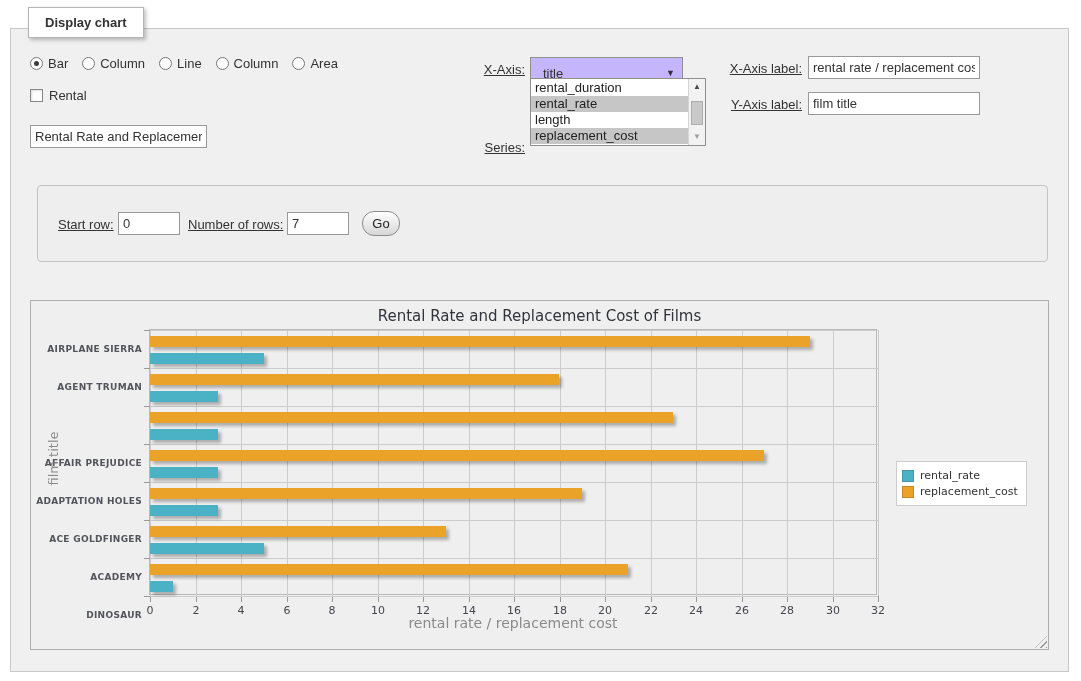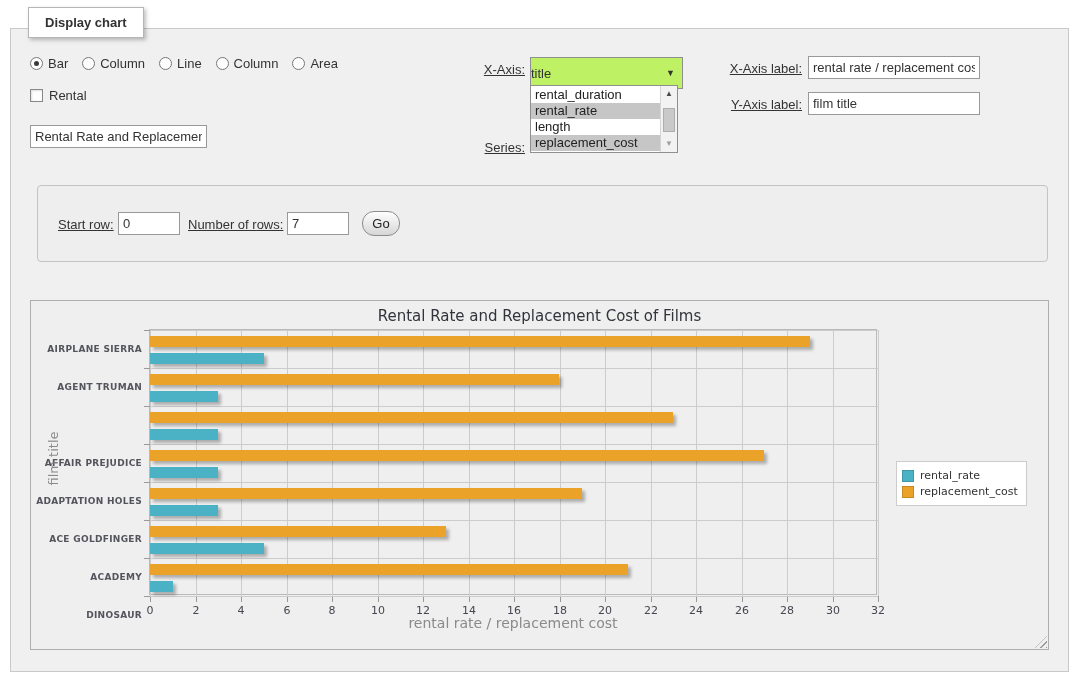--- a/index.html
+++ b/index.html
@@ -22,22 +22,22 @@
   .radio-row { display:flex; gap:14px; }
   .radio-item { display:flex; align-items:center; gap:5px; cursor:default; }
   .radio { width:13px; height:13px; border:1px solid #777; border-radius:50%;
            background:#fdfdfd; position:relative; display:inline-block; }
   .radio.checked::after { content:""; position:absolute; left:3px; top:3px;
            width:5px; height:5px; border-radius:50%; background:#3b3b3b; }
   .checkbox { width:13px; height:13px; border:1px solid #878787; background:#fdfdfd;
               display:inline-block; box-shadow:inset 1px 1px 2px rgba(0,0,0,0.12); }
   .chk-item { display:flex; align-items:center; gap:6px; }
 
-  .selectbox { border:1px solid #8f8f8f; background:#bef264; height:32px; display:flex;
-               align-items:center; padding-left:0; }
+  .selectbox { border:1px solid #8f8f8f; background:#c4b5fd; height:32px; display:flex;
+               align-items:center; padding-left:12px; }
   .selectbox .val { flex:1; }
   .sel-arrow { font-size:9px; color:#333; padding-right:7px; }
 
   .listbox { border:1px solid #8f8f8f; background:#fff; display:flex; }
   .listcol { flex:1; overflow:hidden; padding-top:1px; }
   .opt { height:16px; line-height:16px; padding-left:4px; white-space:nowrap; color:#222; }
   .opt.sel { background:#c6c6c6; }
   .scrollcol { width:17px; background:#f2f2f2; border-left:1px solid #d5d5d5; position:relative; }
   .sb-arrow { position:absolute; left:0; width:16px; height:14px; text-align:center;
               font-size:8px; line-height:14px; }
@@ -114,21 +114,21 @@
   </label>
 
   <input class="abs txt" style="left: 30px; top: 125px; width: 177px;" type="text" value="Rental Rate and Replacement Cost of Films">
 
   <div class="abs ctl-label r" style="left:445px; top:58px; width:80px;">X-Axis:</div>
   <div class="abs selectbox" style="left:530px; top:57px; width:153px;">
     <span class="val">title</span>
     <span class="sel-arrow">▼</span>
   </div>
 
-  <div class="abs listbox" style="left:530px; top:85px; width:148px; height:68px;">
+  <div class="abs listbox" style="left:530px; top:78px; width:176px; height:68px;">
     <div class="listcol" id="series-options">
         <div class="opt">rental_duration</div>
         <div class="opt sel">rental_rate</div>
         <div class="opt">length</div>
         <div class="opt sel">replacement_cost</div>
       </div>
     <div class="scrollcol">
       <div class="sb-arrow sb-up">▲</div>
       <div class="sb-thumb"></div>
       <div class="sb-arrow sb-down">▼</div>

